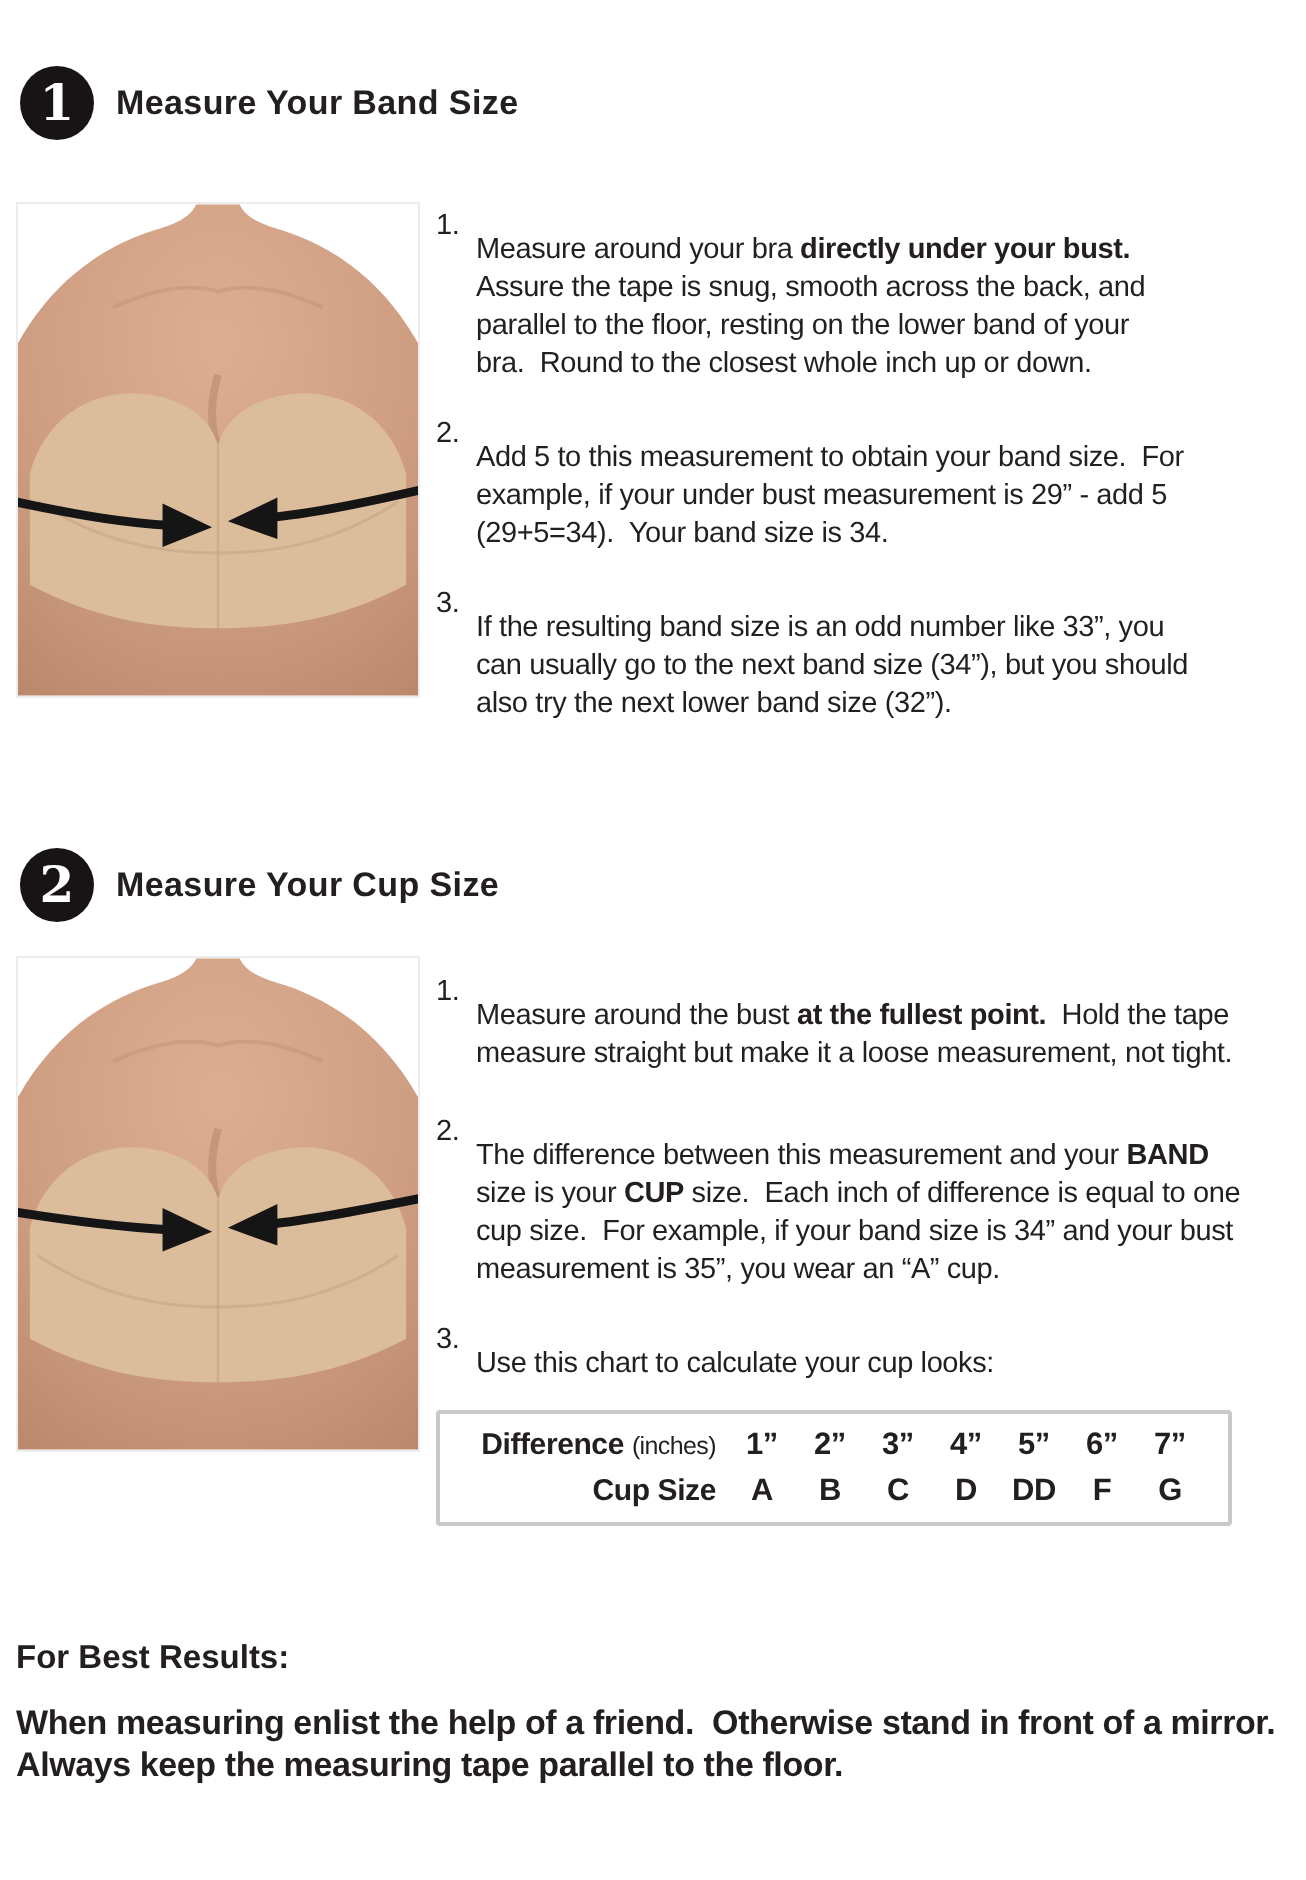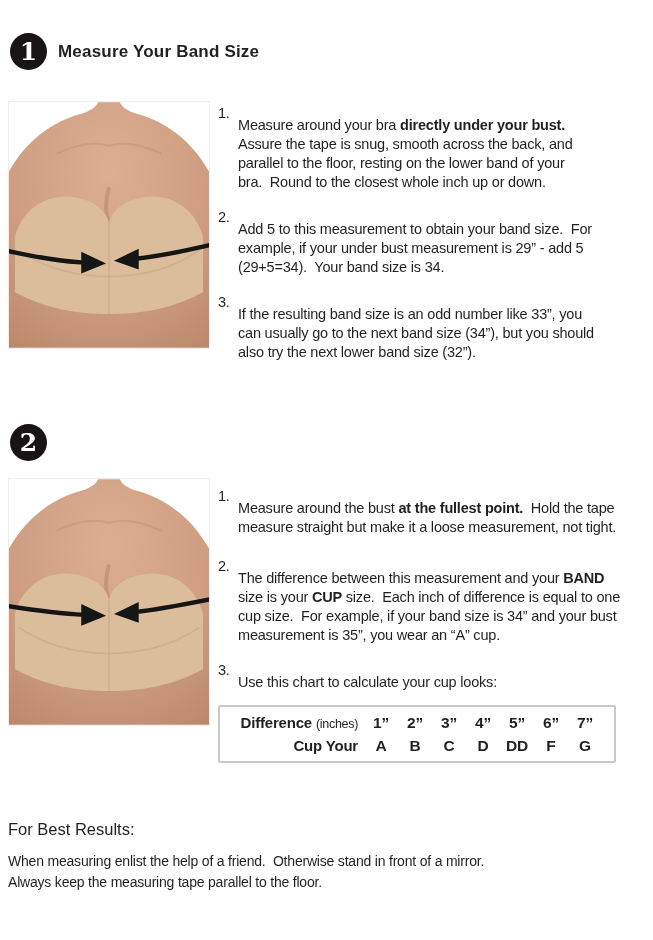--- a/index.html
+++ b/index.html
@@ -43,23 +43,23 @@
   .cup-chart{
     box-sizing:border-box;width:398px;height:58px;margin-top:13px;
     border:2px solid #c9c9c9;border-radius:2px;background:#fff;
     display:grid;grid-template-columns:136px repeat(7,1fr);
     align-content:space-evenly;padding:3px 12px 3px 8px;
   }
   .chart-label{text-align:right;font-weight:700;font-size:15px;white-space:pre;padding-right:6px;}
   .chart-note{font-weight:400;font-size:12.5px;letter-spacing:-0.3px;}
   .chart-val{text-align:center;font-weight:700;font-size:15.5px;}
   
-  .footer{margin-top:56px;padding-left:8px;font-weight:400;}
+  .footer{margin-top:56px;padding-left:8px;font-weight:700;}
   .footer-title{font-size:16.5px;line-height:21px;}
-  .footer p{margin:0;font-size:14px;line-height:21px;letter-spacing:-0.2px;white-space:pre;}
+  .footer p{margin:0;font-size:17px;line-height:21px;letter-spacing:-0.2px;white-space:pre;}
   .footer .p1{margin-top:11px;}
   .footer .p2{margin-top:15px;}
 </style>
 </head>
 <body>
 
 <div class="section-header first">
   <div class="num-circle">1</div>
   <div class="section-title">Measure Your Band Size</div>
 </div>
@@ -109,20 +109,21 @@
       <span class="step-num">3.</span>
       <span class="step-text">If the resulting band size is an odd number like 33”, you
 can usually go to the next band size (34”), but you should
 also try the next lower band size (32”).</span>
     </div>
   </div>
 </div>
 
 <div class="section-header second">
   <div class="num-circle">2</div>
+  <div class="section-title">Measure Your Cup Size</div>
 </div>
 
 <div class="section-row row-cup">
   <div class="illus">
     <svg viewBox="0 0 202 248" xmlns="http://www.w3.org/2000/svg">
       <defs>
         <radialGradient id="skin2" cx="50%" cy="28%" r="90%">
           <stop offset="0%" stop-color="#dcae92"></stop>
           <stop offset="55%" stop-color="#cf9e82"></stop>
           <stop offset="100%" stop-color="#b9866a"></stop>
@@ -165,21 +166,21 @@
 
     <div class="cup-chart">
       <div class="chart-label"><span class="b">Difference </span><span class="chart-note">(inches)</span></div>
       <div class="chart-val">1”</div>
       <div class="chart-val">2”</div>
       <div class="chart-val">3”</div>
       <div class="chart-val">4”</div>
       <div class="chart-val">5”</div>
       <div class="chart-val">6”</div>
       <div class="chart-val">7”</div>
-      <div class="chart-label">Cup Your</div>
+      <div class="chart-label">Cup Size</div>
       <div class="chart-val">A</div>
       <div class="chart-val">B</div>
       <div class="chart-val">C</div>
       <div class="chart-val">D</div>
       <div class="chart-val">DD</div>
       <div class="chart-val">F</div>
       <div class="chart-val">G</div>
     </div>
   </div>
 </div>

